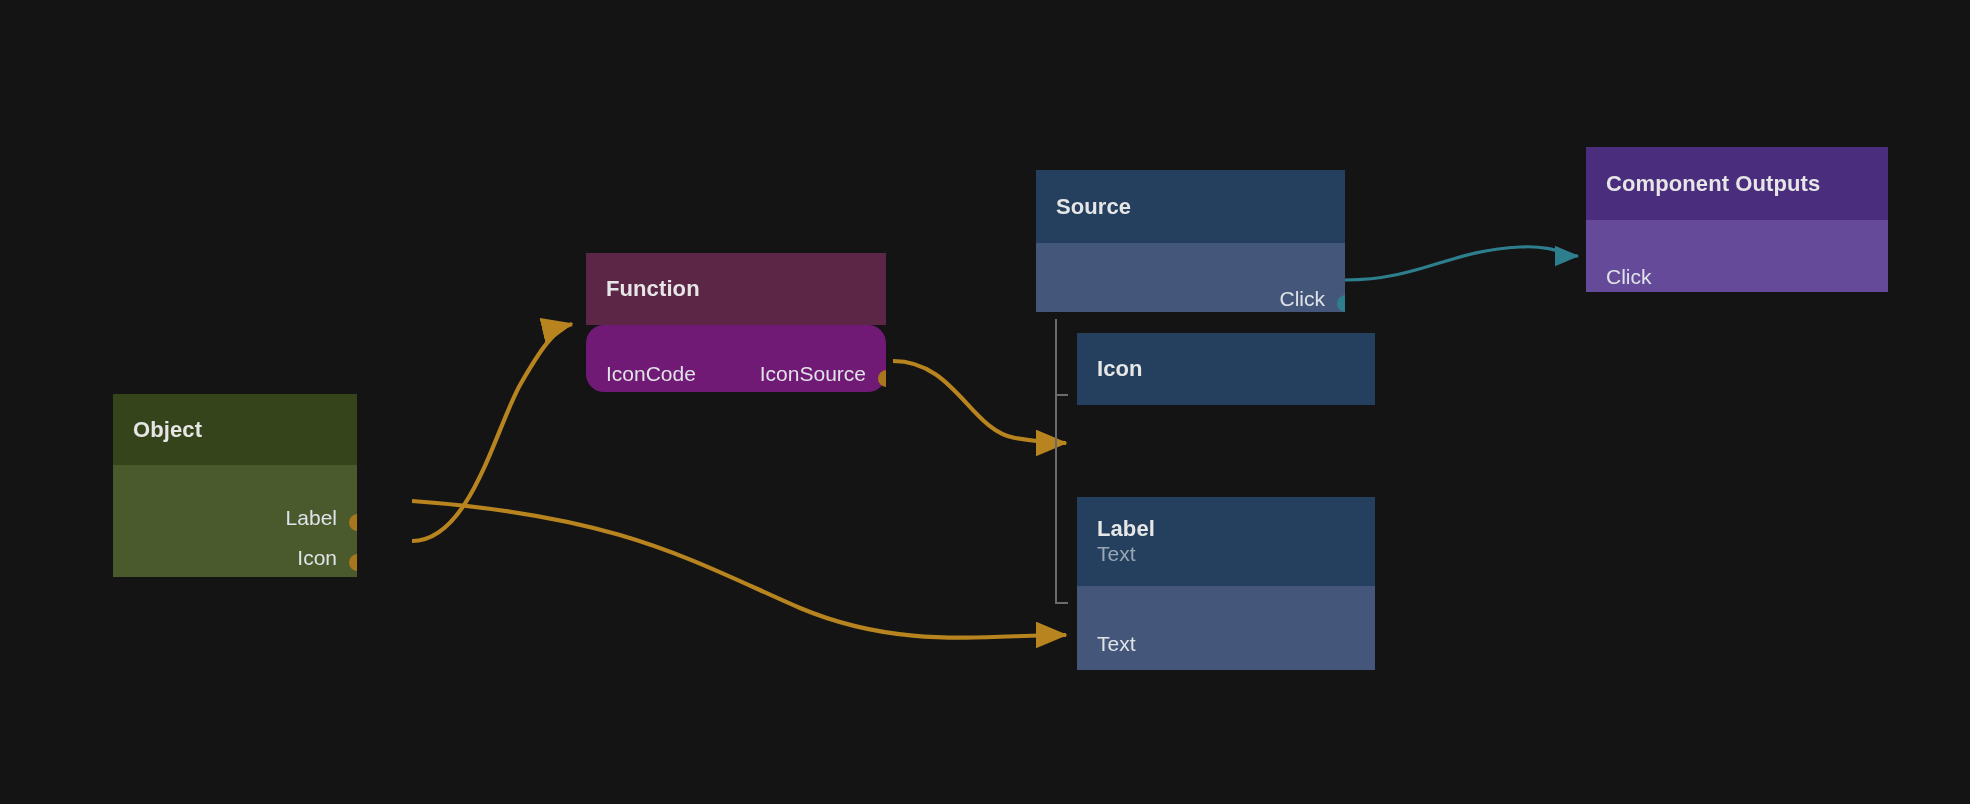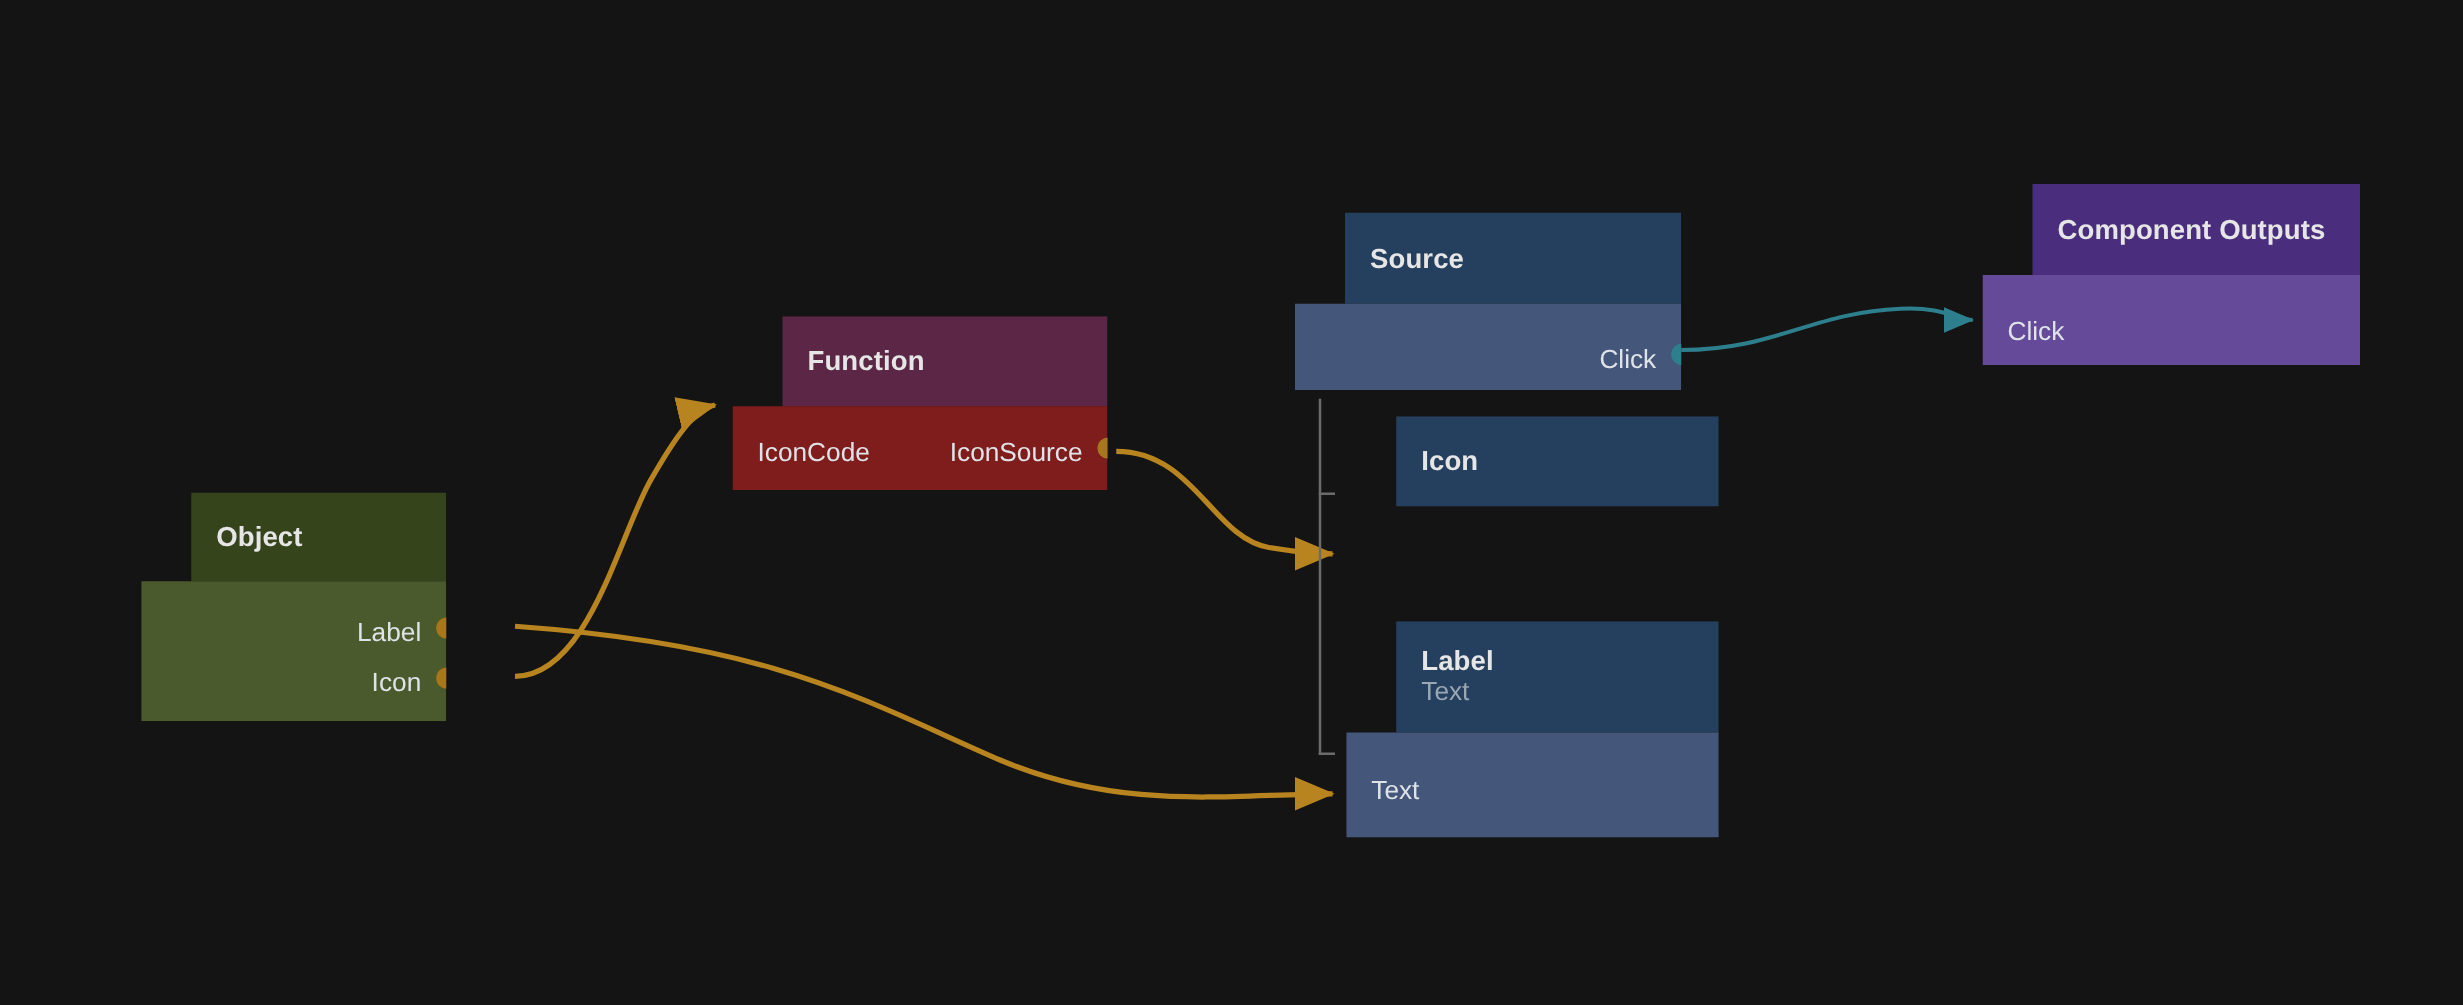--- a/index.html
+++ b/index.html
@@ -31,21 +31,20 @@
     position: absolute;
     box-sizing: border-box;
     overflow: hidden;
   }
   .node-header {
     box-sizing: border-box;
     display: flex;
     flex-direction: column;
     justify-content: center;
     padding: 12px 20px;
-    margin-left: 40px;
   }
   .node-title {
     font-size: 22px;
     font-weight: bold;
     color: #e6e6e6;
     line-height: 1.18;
     letter-spacing: 0.1px;
   }
   .node-subtitle {
     font-size: 21px;
@@ -55,22 +54,23 @@
   }
   .node-body {
     box-sizing: border-box;
     position: relative;
   }
   .port-row {
     position: absolute;
     left: 0;
     right: 0;
     display: flex;
-    align-items: flex-end;
+    align-items: flex-start;
     height: 30px;
+    margin-top: 20px;
   }
   .port-label {
     font-size: 21px;
     color: #dfe3e8;
     white-space: nowrap;
     line-height: 1;
   }
   .port-in {
     justify-content: flex-start;
     padding-left: 20px;
@@ -94,21 +94,21 @@
   }
   .dot-right { right: -8.5px; }
   .dot-amber { background: #a8761c; }
   .dot-teal  { background: #2e7f8d; }
 
   
   .n-object .node-header { background: #36441c; }
   .n-object .node-body   { background: #4b5a2c; }
 
   .n-function .node-header { background: #5c2746; }
-  .n-function .node-body   { background: #7f1d1d; }
+  .n-function .node-body   { background: #701a75; border-radius: 18px; }
 
   .n-blue .node-header { background: #24405e; }
   .n-blue .node-body   { background: #44577a; }
 
   .n-purple .node-header { background: #4a2d7d; }
   .n-purple .node-body   { background: #654a99; }
 
   .tree-line {
     position: absolute;
     background: #6b6b6b;

